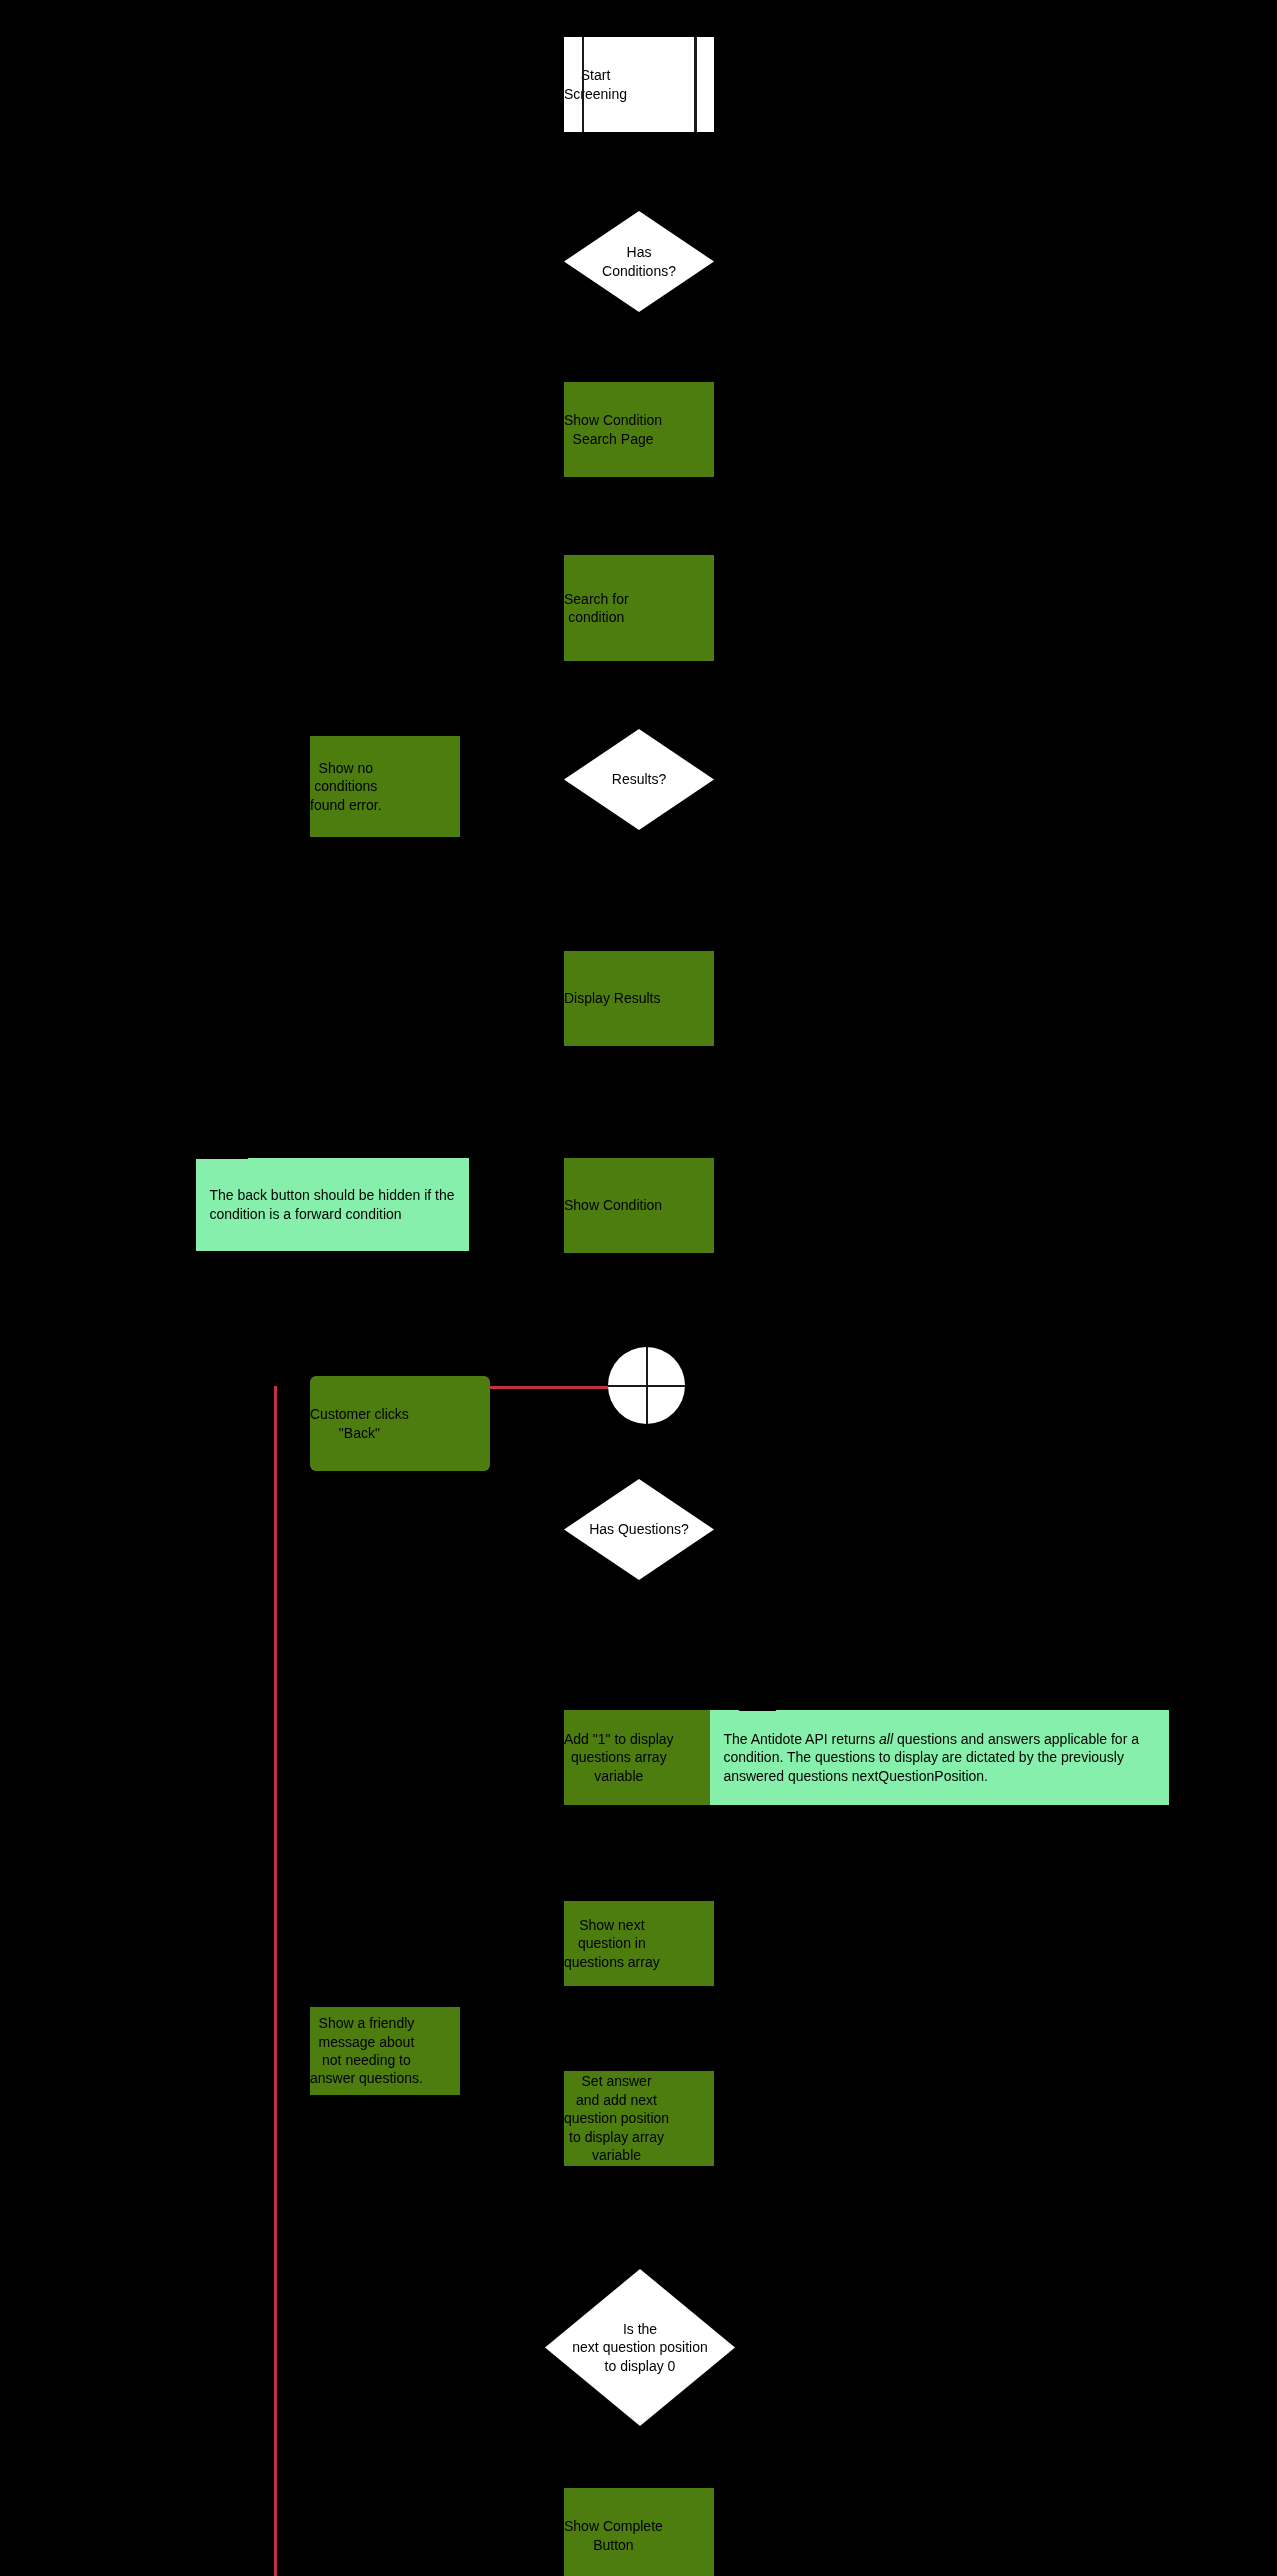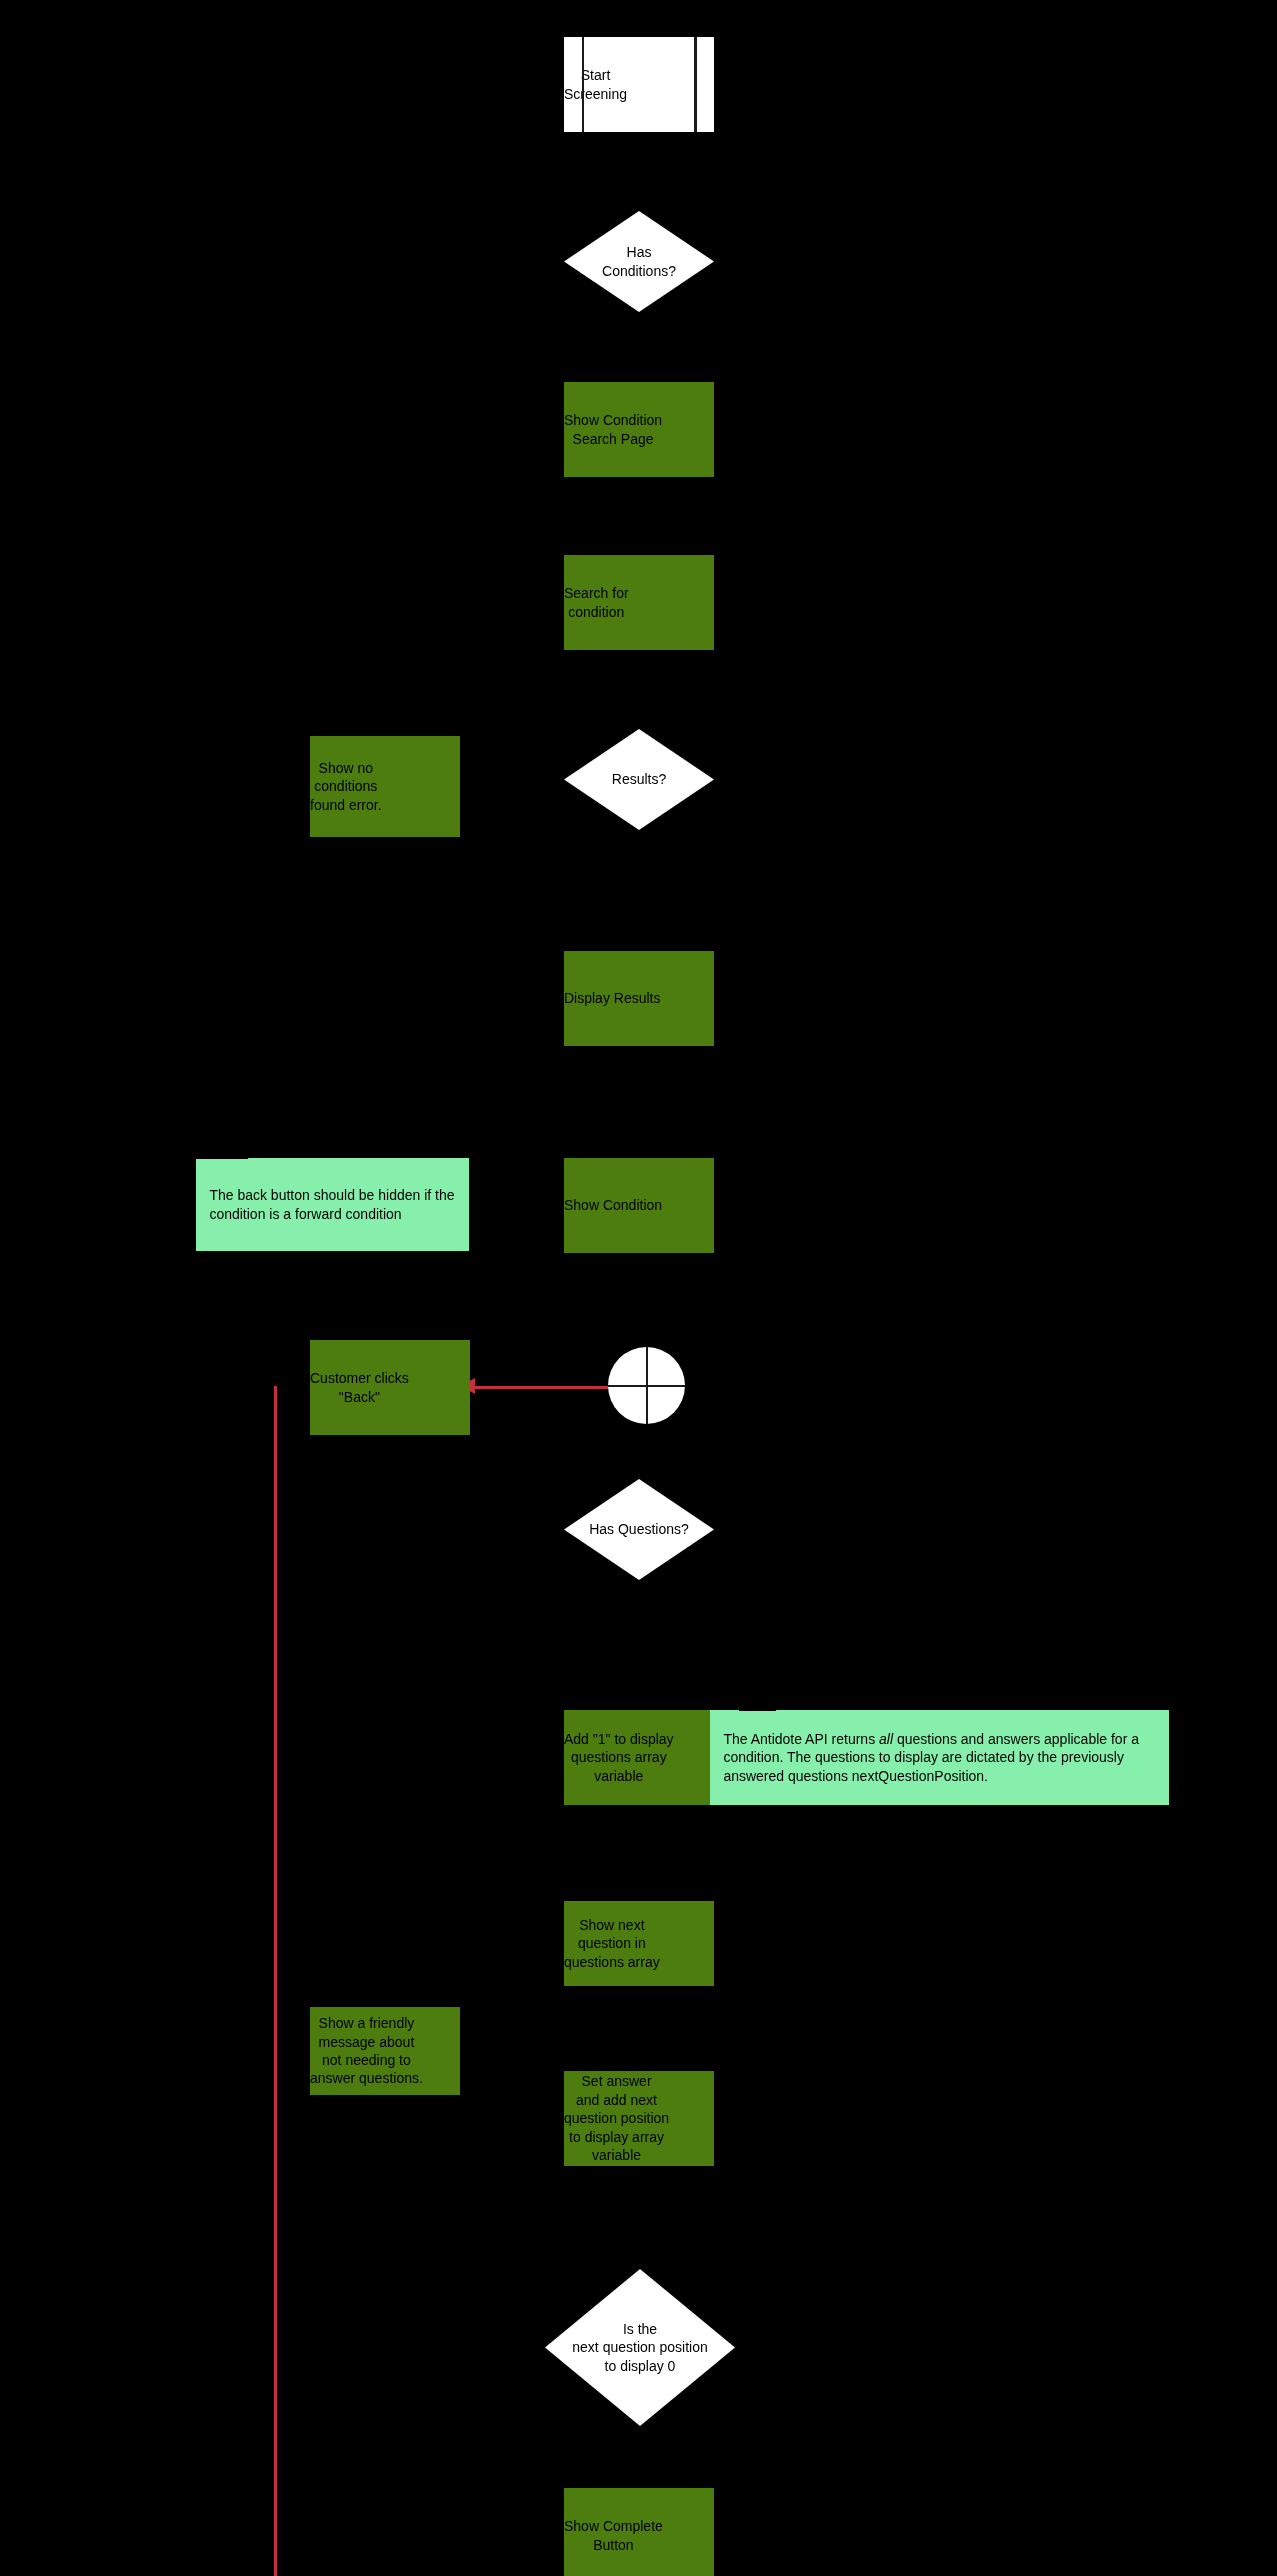--- a/index.html
+++ b/index.html
@@ -149,21 +149,21 @@
     <span class="dshape"></span>
     <span class="dlabel">Has
 Conditions?</span>
   </div>
 
   <div class="node rect t27" style="left:564px; top:382px; width:150px; height:95px;">
     <span>Show Condition
 Search Page</span>
   </div>
 
-  <div class="node rect t27" style="left:564px; top:555px; width:150px; height:95px;">
+  <div class="node rect t27" style="left:564px; top:555px; width:150px; height:106px;">
     <span>Search for
 condition</span>
   </div>
 
   <div class="node rect t27" style="left:310px; top:736px; width:150px; height:101px;">
     <span>Show no
 conditions
 found error.</span>
   </div>
 
@@ -178,21 +178,21 @@
 
   <div class="note-tab" style="left:196px; top:1149px; width:52px; height:10.3px;"></div>
   <div class="node note t27" style="left:196px; top:1158px; width:273px; height:93px;">
     <span>The back button should be hidden if the condition is a forward condition</span>
   </div>
 
   <div class="node rect t27" style="left:564px; top:1158px; width:150px; height:95px;">
     <span>Show Condition</span>
   </div>
 
-  <div class="node rect t27" style="left:310px; top:1340px; width:160px; height:95px;">
+  <div class="node rect t27" style="left:310px; top:1376px; width:180px; height:95px;border-radius:6px;">
     <span>Customer clicks
 "Back"</span>
   </div>
 
   <div class="node junction" style="left:608px; top:1347px; width:77px; height:77px;">
     <span class="circ"></span>
     <span class="vline"></span>
     <span class="hline"></span>
   </div>
 

